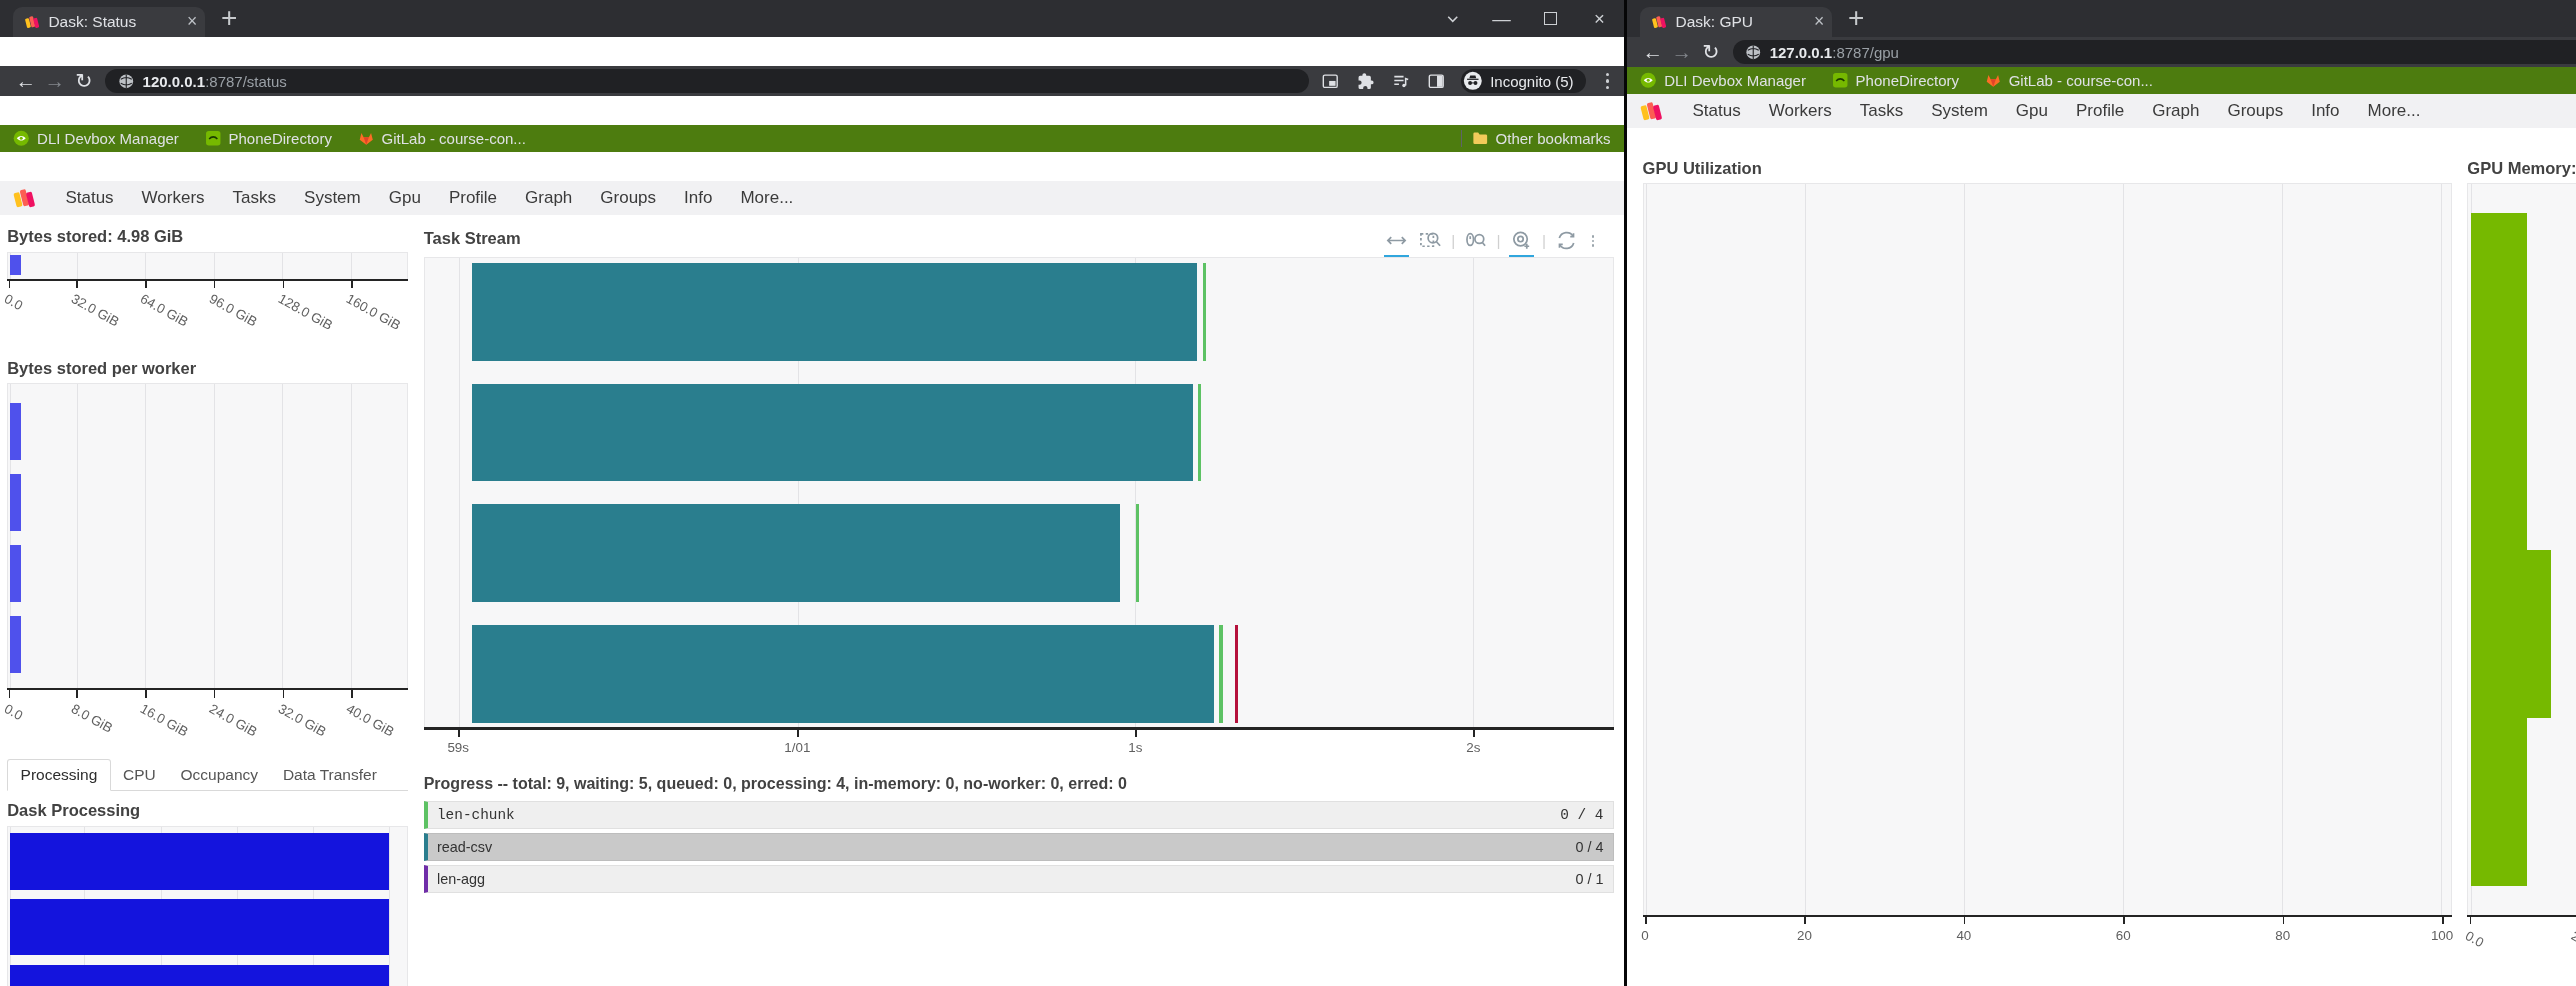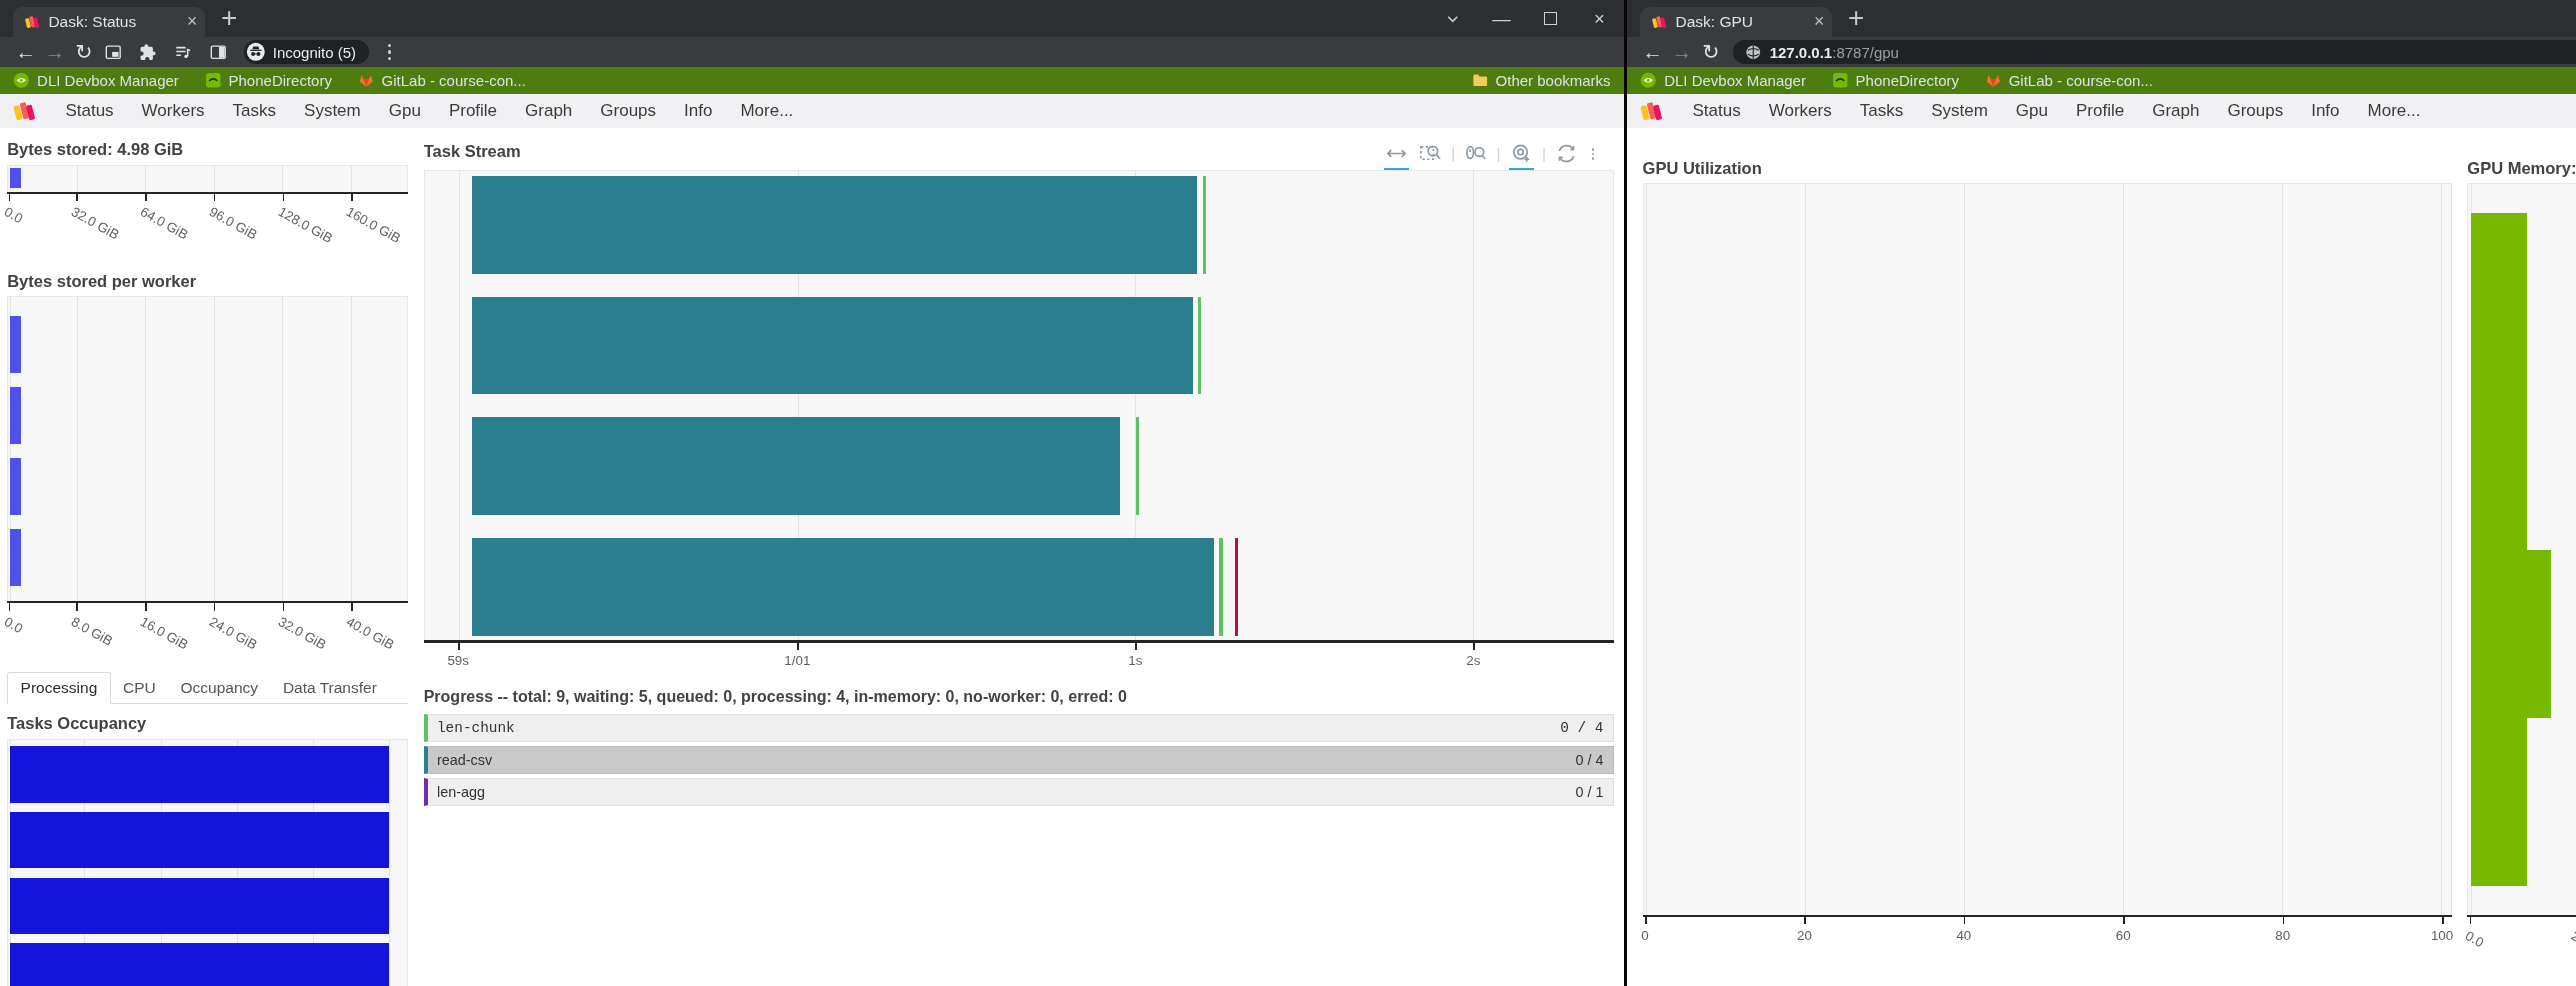--- a/index.html
+++ b/index.html
@@ -1,20 +1,20 @@
 <!DOCTYPE html>
 <html style="font-size:8.2px"><head>
 <meta charset="utf-8">
 <style>
   * { box-sizing: border-box; margin: 0; padding: 0; }
   html,body { width: 3292px; height: 986px; }
   body { display:flex; background:#060607; font-family:"Liberation Sans", sans-serif; overflow:hidden; }
 
   .window { height:986px; display:flex; flex-direction:column; background:#fff; }
-  .window.left  { width:1624px; margin-right:3.1px; }
+  .window.left  { width:1624px; margin-right:3.1px;gap:29px; }
   .window.right { flex:1; }
 
   
   .tabstrip { height:37px; background:#2d2e32; display:flex; align-items:flex-end; padding-left:13.4px; flex:none; }
   .tab { width:192px; height:30px; background:#3a3b3f; border-radius:9.3px 9.3px 0 0; display:flex; align-items:center; padding:0 8.2px 0 10.3px; gap:8.2px; }
   .favicon { width:16.5px; height:16.5px; flex:none; }
   .tab-title { color:#dfe1e5; font-size:15.5px; flex:1; white-space:nowrap; overflow:hidden; }
   .tab-close { color:#bdc1c6; font-size:17.5px; line-height:17.5px; }
   .newtab { color:#c7cacd; font-size:28px; margin:0 0 3.1px 15.5px; }
   .caption { margin-left:auto; display:flex; align-items:center; height:37px; }
@@ -111,20 +111,27 @@
           <span class="cap-box"></span>
         </span>
       <span class="cap-btn">×</span>
     </div>
   </div>
 
   <div class="toolbar">
     <span class="navbtn">←</span>
     <span class="navbtn fwd">→</span>
     <span class="navbtn">↻</span>
+    <div class="urlbar">
+      <svg width="16.5" height="16.5" viewBox="0 0 24 24">
+        <circle cx="12" cy="12" r="10" fill="#bdc1c6"></circle>
+        <path d="M4 9c5-3 11-3 16 0M4 15c5 3 11 3 16 0M12 2v20" stroke="#202124" stroke-width="1.6" fill="none"></path>
+      </svg>
+      <span><span class="url-host">120.0.0.1</span><span class="url-rest">:8787/status</span></span>
+    </div>
     <div class="tb-icons">
       <span class="tb-icon">
         <svg width="18.5" height="18.5" viewBox="0 0 24 24" fill="none" stroke="#dfe1e5" stroke-width="1.8">
             <rect x="3" y="4" width="18" height="16" rx="2"></rect>
             <rect x="11.5" y="12.5" width="6.5" height="4.5" fill="#dfe1e5"></rect>
           </svg>
       </span>
       <span class="tb-icon">
         <svg width="18.5" height="18.5" viewBox="0 0 24 24" fill="#dfe1e5">
             <path d="M19 11h-1V7a2 2 0 0 0-2-2h-4V4a2.5 2.5 0 1 0-5 0v1H4a2 2 0 0 0-2 2v4h1.2a2.8 2.8 0 1 1 0 5.6H2V20a2 2 0 0 0 2 2h4v-1.2a2.8 2.8 0 1 1 5.6 0V22H16a2 2 0 0 0 2-2v-4h1a2.5 2.5 0 1 0 0-5z"></path>
@@ -282,21 +289,21 @@
         </div>
 
         <div class="panel-tabs">
           <span class="ptab active">Processing</span>
           <span class="ptab">CPU</span>
           <span class="ptab">Occupancy</span>
           <span class="ptab">Data Transfer</span>
         </div>
 
         <div class="chart">
-          <div class="chart-title">Tasks Occupancy</div>
+          <div class="chart-title">Dask Processing</div>
           <div class="plot" style="height:268px">
               <div class="gridline" style="left: 0.4%;"></div>
               <div class="gridline" style="left: 19.1%;"></div>
               <div class="gridline" style="left: 38.3%;"></div>
               <div class="gridline" style="left: 57.4%;"></div>
               <div class="gridline" style="left: 76.5%;"></div>
               <div class="gridline" style="left: 95.4%;"></div>
               <div class="cbar" style="left: 0.4%; width: 95%; top: 2.5%; height: 21.125%; background: rgb(20, 20, 221);"></div>
               <div class="cbar" style="left: 0.4%; width: 95%; top: 27.125%; height: 21.125%; background: rgb(20, 20, 221);"></div>
               <div class="cbar" style="left: 0.4%; width: 95%; top: 51.75%; height: 21.125%; background: rgb(20, 20, 221);"></div>

